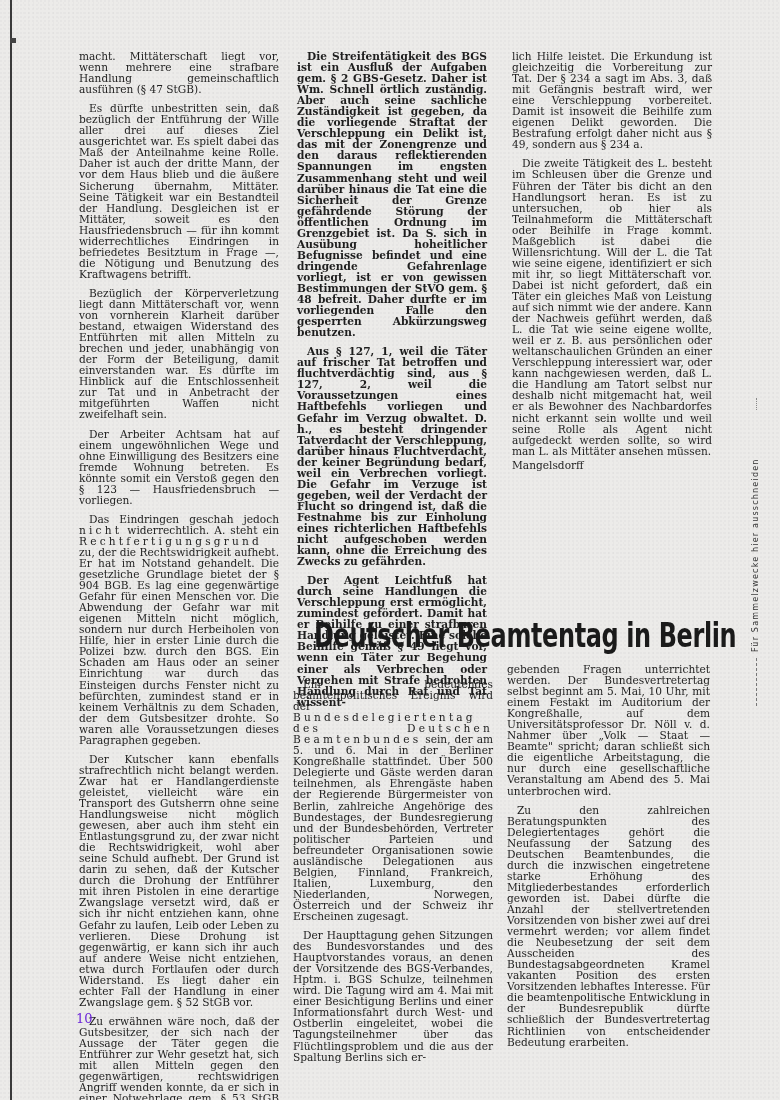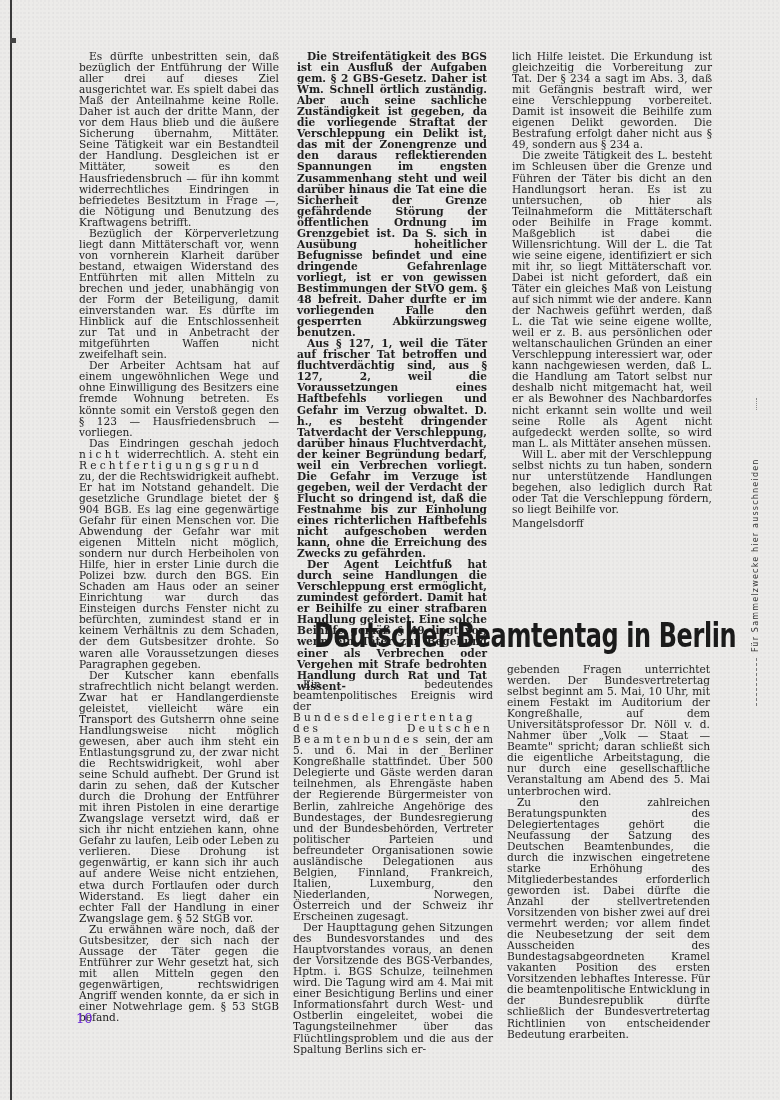--- a/index.html
+++ b/index.html
@@ -25,21 +25,21 @@
       position: absolute; left: 10px; top: 38px; width: 6px; height: 5px; background: #444;
     }
     .col {
       position: absolute;
       font-size: 10.6px;
       line-height: 11.05px;
       text-align: justify;
       hyphens: manual;
     }
     .col p { margin: 0; text-indent: 10px; }
-    .col p + p { margin-top: 0; }
+    .col p + p { margin-top: 8px; }
     #col1 { left: 79px; top: 51px; width: 160px; }
     #col2 { left: 297px; top: 51px; width: 190px; font-weight: bold; }
     #col3 { left: 512px; top: 51px; width: 200px; }
     #col1 { width: 200px; }
     .sperr { letter-spacing: 3.2px; }
     .sign { text-align: left; text-indent: 0 !important; padding-right: 26px; margin-top: 3px !important; }
     .headline {
       position: absolute; left: 314px; top: 615px; width: 400px;
       font-family: "DejaVu Sans", "Liberation Sans", sans-serif;
       font-weight: bold;
@@ -75,38 +75,38 @@
     }
   </style>
 </head>
 <body>
 
 <div class="page-noise"></div>
 <div class="binding-edge"></div>
 <div class="binding-mark"></div>
 
 <div class="col" id="col1">
+  <p style="text-indent:0">macht. Mittäterschaft liegt vor, wenn mehrere eine strafbare Handlung gemeinschaftlich ausführen (§ 47 StGB).</p>
   <p>Es dürfte unbestritten sein, daß bezüglich der Entführung der Wille aller drei auf dieses Ziel ausgerichtet war. Es spielt dabei das Maß der Anteilnahme keine Rolle. Daher ist auch der dritte Mann, der vor dem Haus blieb und die äußere Sicherung übernahm, Mittäter. Seine Tätigkeit war ein Bestandteil der Handlung. Desgleichen ist er Mittäter, soweit es den Hausfriedensbruch — für ihn kommt widerrechtliches Eindringen in befriedetes Besitztum in Frage —, die Nötigung und Benutzung des Kraftwagens betrifft.</p>
   <p>Bezüglich der Körperverletzung liegt dann Mittäterschaft vor, wenn von vornherein Klarheit darüber bestand, etwaigen Widerstand des Entführten mit allen Mitteln zu brechen und jeder, unabhängig von der Form der Beteiligung, damit einverstanden war. Es dürfte im Hinblick auf die Entschlossenheit zur Tat und in Anbetracht der mitgeführten Waffen nicht zweifelhaft sein.</p>
   <p>Der Arbeiter Achtsam hat auf einem ungewöhnlichen Wege und ohne Einwilligung des Besitzers eine fremde Wohnung betreten. Es könnte somit ein Verstoß gegen den § 123 — Hausfriedensbruch — vorliegen.</p>
   <p><span>Das Eindringen geschah jedoch </span><span class="sperr">nicht</span><span> widerrechtlich. A. steht ein </span><span class="sperr">Rechtfertigungsgrund</span><span> zu, der die Rechtswidrigkeit aufhebt. Er hat im Notstand gehandelt. Die gesetzliche Grundlage bietet der § 904 BGB. Es lag eine gegenwärtige Gefahr für einen Menschen vor. Die Abwendung der Gefahr war mit eigenen Mitteln nicht möglich, sondern nur durch Herbeiholen von Hilfe, hier in erster Linie durch die Polizei bzw. durch den BGS. Ein Schaden am Haus oder an seiner Einrichtung war durch das Einsteigen durchs Fenster nicht zu befürchten, zumindest stand er in keinem Verhältnis zu dem Schaden, der dem Gutsbesitzer drohte. So waren alle Voraussetzungen dieses Paragraphen gegeben.</span></p>
   <p>Der Kutscher kann ebenfalls strafrechtlich nicht belangt werden. Zwar hat er Handlangerdienste geleistet, vielleicht wäre ein Transport des Gutsherrn ohne seine Handlungsweise nicht möglich gewesen, aber auch ihm steht ein Entlastungsgrund zu, der zwar nicht die Rechtswidrigkeit, wohl aber seine Schuld aufhebt. Der Grund ist darin zu sehen, daß der Kutscher durch die Drohung der Entführer mit ihren Pistolen in eine derartige Zwangslage versetzt wird, daß er sich ihr nicht entziehen kann, ohne Gefahr zu laufen, Leib oder Leben zu verlieren. Diese Drohung ist gegenwärtig, er kann sich ihr auch auf andere Weise nicht entziehen, etwa durch Fortlaufen oder durch Widerstand. Es liegt daher ein echter Fall der Handlung in einer Zwangslage gem. § 52 StGB vor.</p>
   <p>Zu erwähnen wäre noch, daß der Gutsbesitzer, der sich nach der Aussage der Täter gegen die Entführer zur Wehr gesetzt hat, sich mit allen Mitteln gegen den gegenwärtigen, rechtswidrigen Angriff wenden konnte, da er sich in einer Notwehrlage gem. § 53 StGB befand.</p>
 </div>
 
 <div class="col" id="col2">
   <p>Die Streifentätigkeit des BGS ist ein Ausfluß der Aufgaben gem. § 2 GBS-Gesetz. Daher ist Wm. Schnell örtlich zuständig. Aber auch seine sachliche Zuständigkeit ist gegeben, da die vorliegende Straftat der Verschleppung ein Delikt ist, das mit der Zonengrenze und den daraus reflektierenden Spannungen im engsten Zusammenhang steht und weil darüber hinaus die Tat eine die Sicherheit der Grenze gefährdende Störung der öffentlichen Ordnung im Grenzgebiet ist. Da S. sich in Ausübung hoheitlicher Befugnisse befindet und eine dringende Gefahrenlage vorliegt, ist er von gewissen Bestimmungen der StVO gem. § 48 befreit. Daher durfte er im vorliegenden Falle den gesperrten Abkürzungsweg benutzen.</p>
   <p>Aus § 127, 1, weil die Täter auf frischer Tat betroffen und fluchtverdächtig sind, aus § 127, 2, weil die Voraussetzungen eines Haftbefehls vorliegen und Gefahr im Verzug obwaltet. D. h., es besteht dringender Tatverdacht der Verschleppung, darüber hinaus Fluchtverdacht, der keiner Begründung bedarf, weil ein Verbrechen vorliegt. Die Gefahr im Verzuge ist gegeben, weil der Verdacht der Flucht so dringend ist, daß die Festnahme bis zur Einholung eines richterlichen Haftbefehls nicht aufgeschoben werden kann, ohne die Erreichung des Zwecks zu gefährden.</p>
   <p>Der Agent Leichtfuß hat durch seine Handlungen die Verschleppung erst ermöglicht, zumindest gefördert. Damit hat er Beihilfe zu einer strafbaren Handlung geleistet. Eine solche Beihilfe gemäß § 49 liegt vor, wenn ein Täter zur Begehung einer als Verbrechen oder Vergehen mit Strafe bedrohten Handlung durch Rat und Tat wissent-</p>
 </div>
 
 <div class="col" id="col3">
   <p style="text-indent:0">lich Hilfe leistet. Die Erkundung ist gleichzeitig die Vorbereitung zur Tat. Der § 234 a sagt im Abs. 3, daß mit Gefängnis bestraft wird, wer eine Verschleppung vorbereitet. Damit ist insoweit die Beihilfe zum eigenen Delikt geworden. Die Bestrafung erfolgt daher nicht aus § 49, sondern aus § 234 a.</p>
   <p>Die zweite Tätigkeit des L. besteht im Schleusen über die Grenze und Führen der Täter bis dicht an den Handlungsort heran. Es ist zu untersuchen, ob hier als Teilnahmeform die Mittäterschaft oder Beihilfe in Frage kommt. Maßgeblich ist dabei die Willensrichtung. Will der L. die Tat wie seine eigene, identifiziert er sich mit ihr, so liegt Mittäterschaft vor. Dabei ist nicht gefordert, daß ein Täter ein gleiches Maß von Leistung auf sich nimmt wie der andere. Kann der Nachweis geführt werden, daß L. die Tat wie seine eigene wollte, weil er z. B. aus persönlichen oder weltanschaulichen Gründen an einer Verschleppung interessiert war, oder kann nachgewiesen werden, daß L. die Handlung am Tatort selbst nur deshalb nicht mitgemacht hat, weil er als Bewohner des Nachbardorfes nicht erkannt sein wollte und weil seine Rolle als Agent nicht aufgedeckt werden sollte, so wird man L. als Mittäter ansehen müssen.</p>
-  <p>Will L. aber mit der Verschleppung selbst nichts zu tun haben, sondern nur unterstützende Handlungen begehen, also lediglich durch Rat oder Tat die Verschleppung fördern, so liegt Beihilfe vor.</p>
   <p class="sign">Mangelsdorff</p>
 </div>
 
 <div class="headline">Deutscher Beamtentag in Berlin</div>
 
 <div class="col" id="col4">
   <p><span>Ein bedeutendes beamtenpolitisches Ereignis wird der </span><span class="sperr">Bundesdelegiertentag des Deutschen Beamtenbundes</span><span> sein, der am 5. und 6. Mai in der Berliner Kongreßhalle stattfindet. Über 500 Delegierte und Gäste werden daran teilnehmen, als Ehrengäste haben der Regierende Bürgermeister von Berlin, zahlreiche Angehörige des Bundestages, der Bundesregierung und der Bundesbehörden, Vertreter politischer Parteien und befreundeter Organisationen sowie ausländische Delegationen aus Belgien, Finnland, Frankreich, Italien, Luxemburg, den Niederlanden, Norwegen, Österreich und der Schweiz ihr Erscheinen zugesagt.</span></p>
   <p>Der Haupttagung gehen Sitzungen des Bundesvorstandes und des Hauptvorstandes voraus, an denen der Vorsitzende des BGS-Verbandes, Hptm. i. BGS Schulze, teilnehmen wird. Die Tagung wird am 4. Mai mit einer Besichtigung Berlins und einer Informationsfahrt durch West- und Ostberlin eingeleitet, wobei die Tagungsteilnehmer über das Flüchtlingsproblem und die aus der Spaltung Berlins sich er-</p>
 </div>
 

